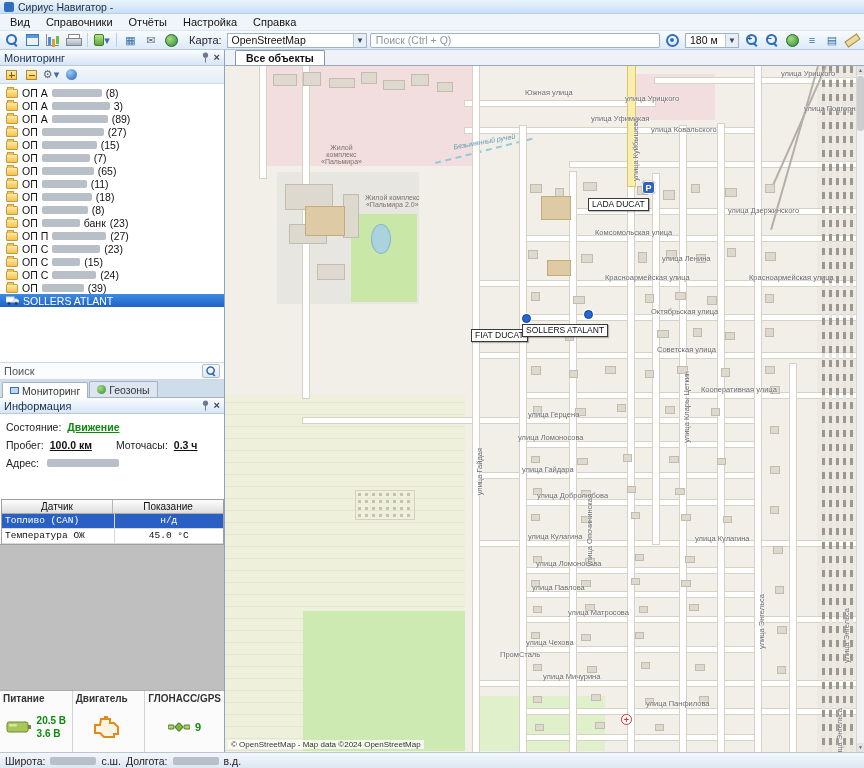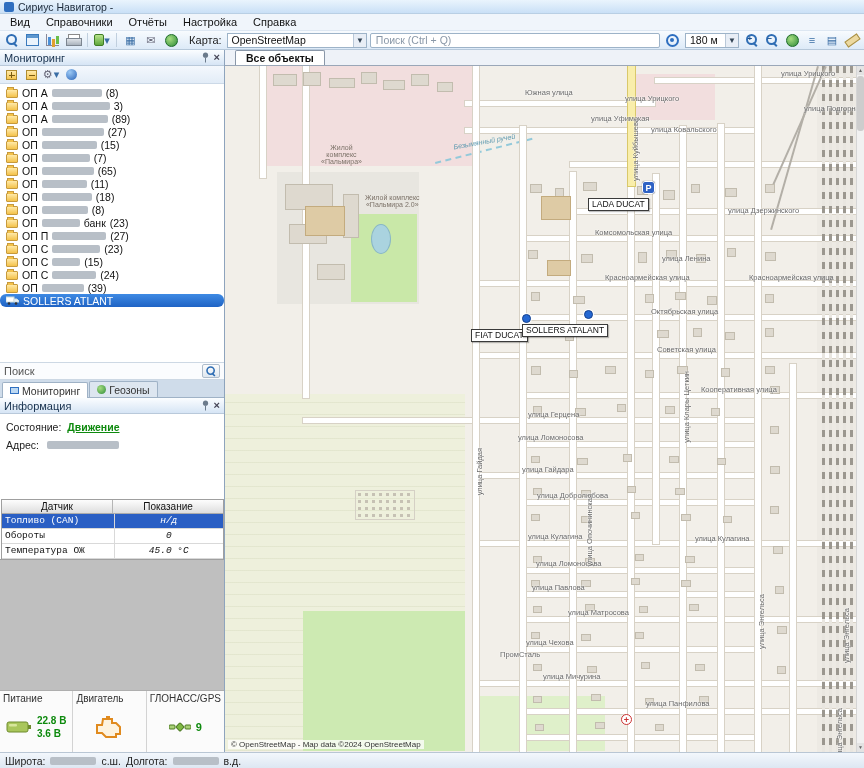--- a/index.html
+++ b/index.html
@@ -54,21 +54,21 @@
   .panel-header .ttl { flex:1; color:#16304d; }
   .panel-toolbar { height:18px; background:linear-gradient(#f4f8fd,#e2ecf7); border-bottom:1px solid #ccd9e7; display:flex; align-items:center; padding:0 2px; gap:2px; }
   .pt-btn { width:18px; height:15px; display:flex; align-items:center; justify-content:center; border:1px solid transparent; border-radius:2px; gap:1px; }
   .ico-tree { width:11px; height:10px; border:1px solid #b08c2f; background:linear-gradient(#ffe9a8,#f7c64f); position:relative; }
   .ico-tree.minus::after,.ico-tree.plus::after { content:""; position:absolute; left:2px; top:4px; width:6px; height:1px; background:#7a5c10; }
   .ico-tree.plus::before { content:""; position:absolute; left:4.5px; top:1.5px; width:1px; height:6px; background:#7a5c10; }
   .ico-sat { width:11px; height:11px; border-radius:50%; background:radial-gradient(circle at 35% 30%, #9cc9f5, #2a64b8); }
 
   #tree { height:236px; overflow:hidden; padding-top:2px; }
   .tree-row { height:13px; display:flex; align-items:center; padding-left:6px; gap:4px; white-space:nowrap; font-size:10.5px; }
-  .tree-row.sel { background:linear-gradient(#3e8ae4,#1f63c4); color:#fff;border-radius:6px; }
+  .tree-row.sel { background:linear-gradient(#3e8ae4,#1f63c4); color:#fff; }
   .folder { flex:0 0 auto; width:12px; height:9px; background:linear-gradient(#ffe9a8,#f4c24a); border:1px solid #c79a3c; border-radius:1px; position:relative; margin-top:1px; }
   .folder::before { content:""; position:absolute; left:0; top:-3px; width:5px; height:2px; background:#f4c24a; border:1px solid #c79a3c; border-bottom:none; }
   .redact { display:inline-block; height:8px; background:#b8bfc7; border-radius:2px; filter:blur(.6px); }
   .count { color:inherit; }
 
   #tree-filler { height:42px; }
   #search-row { height:18px; border-top:1px solid #cdd8e4; border-bottom:1px solid #cdd8e4; display:flex; align-items:center; padding:0 4px; gap:4px; background:#fbfcfe; }
   #search-row .lbl { color:#555; }
   #search-row input { flex:1; border:none; outline:none; height:14px; font-size:10.5px; background:transparent; }
   .mini-btn { width:18px; height:14px; border:1px solid #aebccb; background:linear-gradient(#fdfdfd,#dfe7ef); border-radius:2px; display:flex; align-items:center; justify-content:center; }
@@ -85,29 +85,29 @@
   .il-val { font-weight:bold; text-decoration:underline; margin-left:6px; }
   .il-val.green { color:#0e8a0e; }
   .col2 { margin-left:auto; width:108px; display:flex; align-items:center; }
 
   #sensor-table { width:223px; margin-left:1px; border:1px solid #9f9f9f; border-bottom:none; font-size:9.5px; }
   .st-head { display:flex; height:14px; background:linear-gradient(#fdfdfd,#dedede); border-bottom:1px solid #ababab; }
   .st-head div { flex:1; text-align:center; line-height:13px; border-right:1px solid #b5b5b5; font-size:10px; }
   .st-head div:last-child { border-right:none; }
   .st-row { display:flex; height:15px; border-bottom:1px solid #d9d9d9; font-family:"Liberation Mono", monospace; }
   .st-row div:first-child { flex:1; padding-left:3px; line-height:14px; border-right:1px solid #d9d9d9; }
-  .st-row div:last-child { flex:1; text-align:center; line-height:14px;font-style:italic; }
+  .st-row div:last-child { flex:1; text-align:center; line-height:14px; }
   .st-row.sel { background:#2a5fc4; color:#fff; }
 
   #gray-filler { flex:1; background:#bfbfbf; border-top:1px solid #9f9f9f; }
 
   #status-boxes { height:62px; display:flex; border-top:1px solid #aeaeae; }
   .sbox { flex:1; border-right:1px solid #d3d3d3; background:#fbfbfb; padding:2px 3px; display:flex; flex-direction:column; }
   .sbox:last-child { border-right:none; }
-  .sbox-title { font-size:10px; color:#333; }
+  .sbox-title { font-size:10px; color:#333;font-weight:bold; }
   .sbox-body { flex:1; display:flex; align-items:center; justify-content:center; gap:5px; }
   .sbox-vals { display:flex; flex-direction:column; gap:2px; font-size:10px; font-weight:bold; color:#0e8a0e; }
   .gps-val { font-size:11px; font-weight:bold; color:#0e8a0e; }
 
   
   #map-area { width:639px; position:relative; }
   #map-tabstrip { height:16px; background:#eef2f8; border-bottom:1px solid #9aa7b8; display:flex; align-items:flex-end; padding-left:10px; }
   .map-tab { height:15px; background:#fff; border:1px solid #8a97a8; border-bottom:none; padding:0 10px; font-weight:bold; font-size:10.5px; line-height:14px; border-radius:2px 2px 0 0; }
   #map { position:absolute; left:0; top:16px; width:631px; height:686px; background:#f2efe9; overflow:hidden; }
   .zone { position:absolute; }
@@ -389,56 +389,60 @@
             <rect x="4" y="5.5" width="1" height="5" fill="#6b7b8c"></rect>
           </svg>
         <span class="ico-close">×</span>
       </div>
       <div id="info-body">
         <div class="info-line">
           <span class="il-lbl">Состояние:</span>
           <span class="il-val green">Движение</span>
         </div>
         <div class="info-line">
+          <span class="il-lbl">Пробег:</span>
+          <span class="il-val">100.0 км</span>
+          <span class="col2">
+            <span class="il-lbl">Моточасы:</span>
+            <span class="il-val">0.3 ч</span>
+          </span>
+        </div>
+        <div class="info-line">
           <span class="il-lbl">Адрес:</span>
           <span class="redact" style="width:72px;margin-left:8px"></span>
         </div>
       </div>
       <div id="sensor-table">
         <div class="st-head">
           <div>Датчик</div>
           <div>Показание</div>
         </div>
         <div id="sensor-rows">
             <div class="st-row sel">
               <div>Топливо (CAN)</div>
               <div>н/д</div>
-            </div>
-            <div class="st-row">
-              <div>Обороты</div>
-              <div>0</div>
             </div>
             <div class="st-row">
               <div>Температура ОЖ</div>
               <div>45.0 °C</div>
             </div>
           </div>
       </div>
       <div id="gray-filler"></div>
       <div id="status-boxes">
         <div class="sbox">
           <div class="sbox-title">Питание</div>
           <div class="sbox-body">
             <svg width="26" height="16" viewBox="0 0 26 16">
                 <rect x="1" y="3" width="21" height="10" rx="2" fill="#a9c65b" stroke="#6f8c2e"></rect>
                 <rect x="22" y="6" width="3" height="4" fill="#6f8c2e"></rect>
                 <rect x="3" y="5" width="8" height="2.5" rx="1" fill="#d7e69b"></rect>
               </svg>
             <span class="sbox-vals">
-              <span>22.8 В</span>
+              <span>20.5 В</span>
               <span>3.6 В</span>
             </span>
           </div>
         </div>
         <div class="sbox">
           <div class="sbox-title">Двигатель</div>
           <div class="sbox-body">
             <svg width="30" height="22" viewBox="0 0 30 22">
                 <path d="M8 3 h9 v4 h4 l4 4 v7 h-4 v3 h-10 l-4 -4 h-5 v-8 h5 z" fill="#fdf3e0" stroke="#e08a1e" stroke-width="2"></path>
                 <rect x="11" y="0" width="4" height="4" fill="#e08a1e"></rect>

